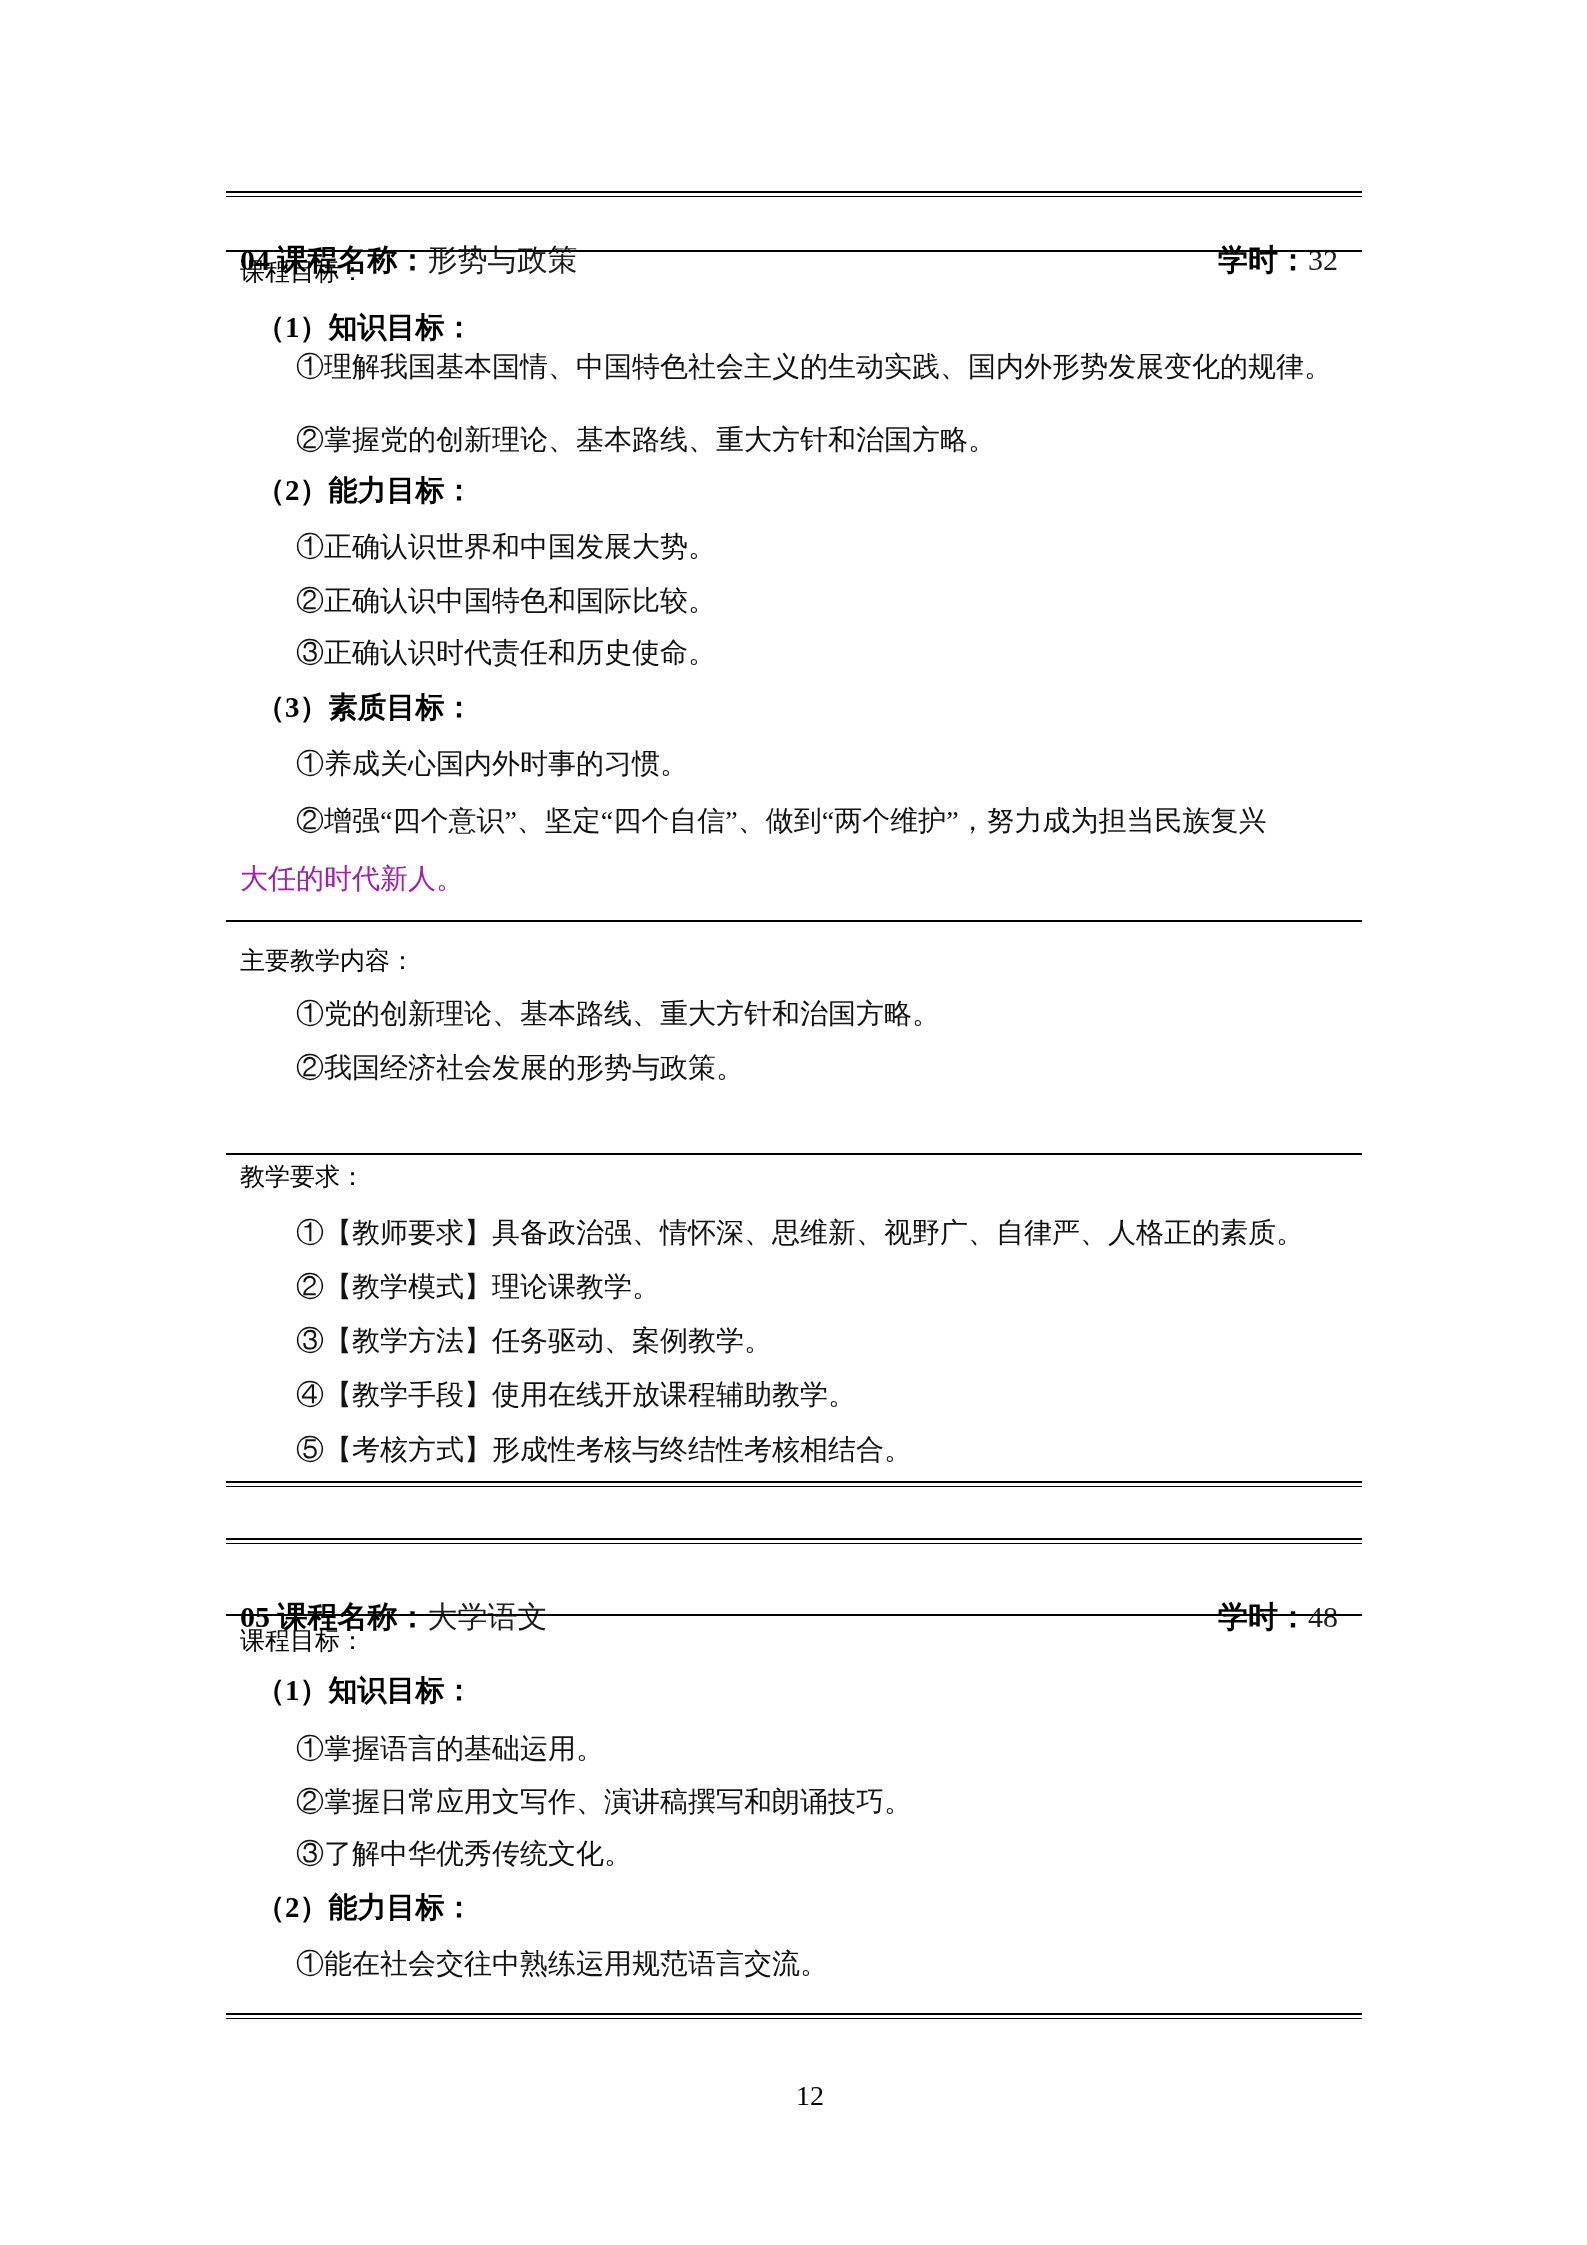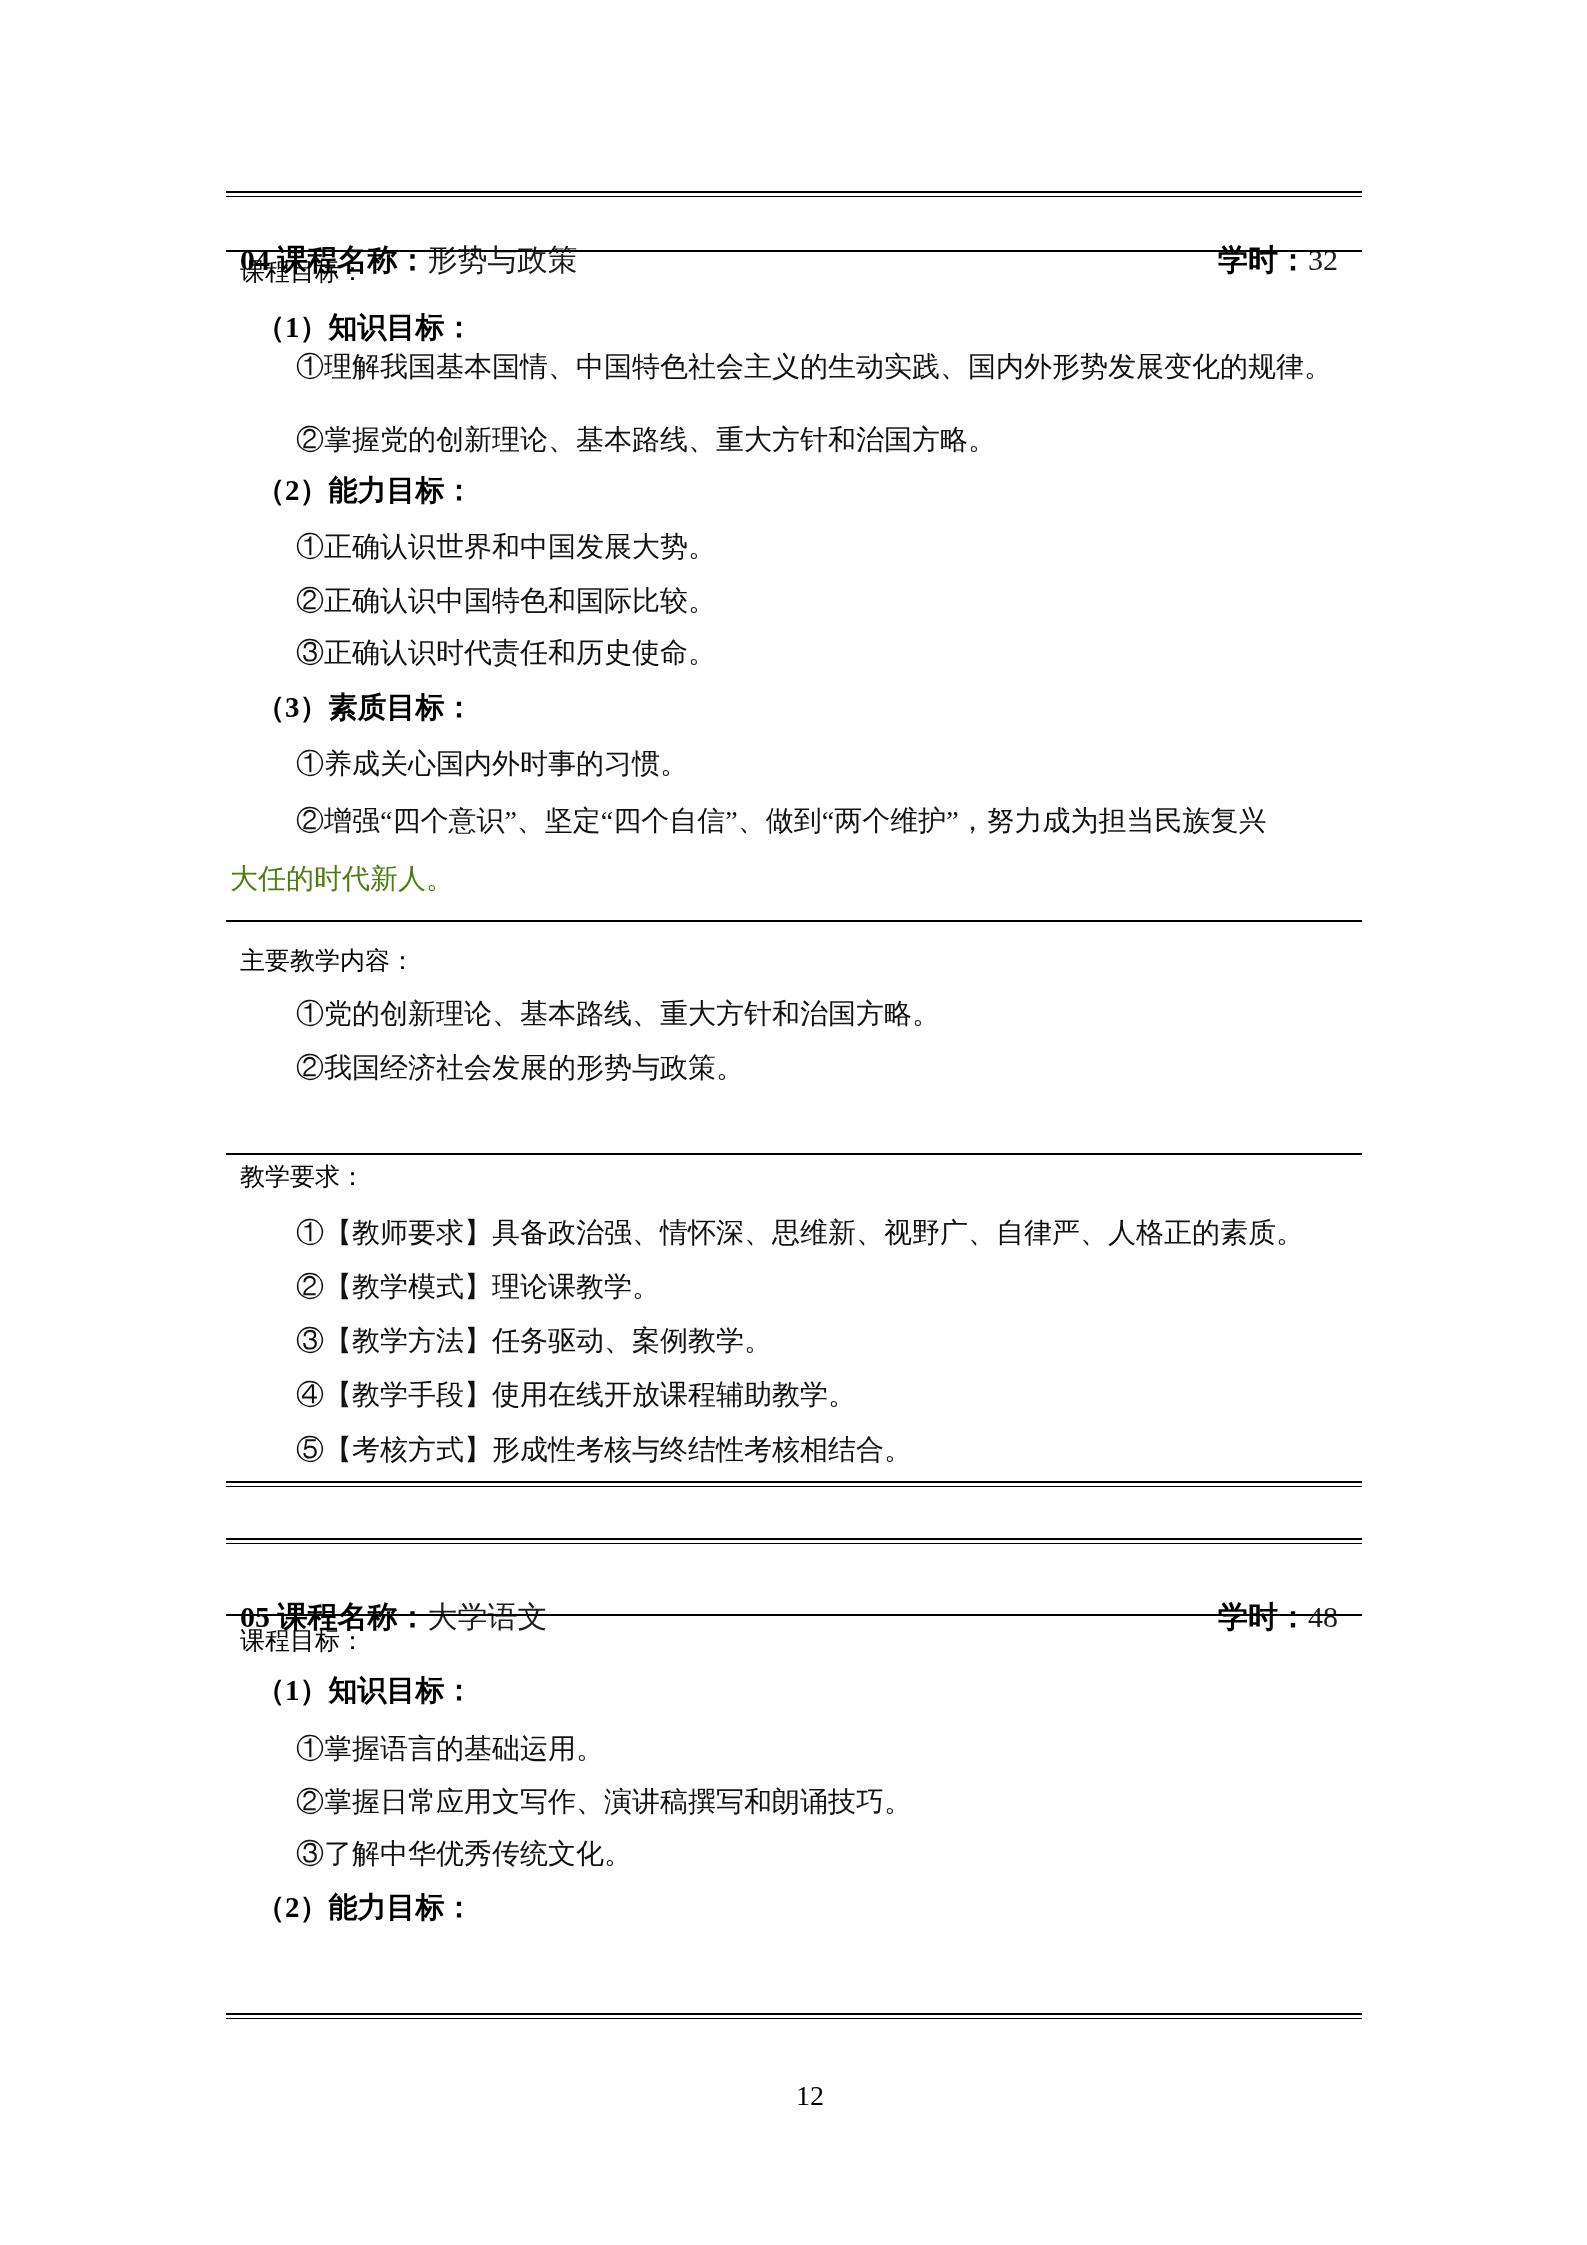--- a/index.html
+++ b/index.html
@@ -50,21 +50,21 @@
     font-size: 28px;
     line-height: 36px;
     letter-spacing: 0px;
   }
   .b { font-weight: bold; }
   .hdr { font-size: 30px; margin-top: 41px; }
   .hdr .val { font-weight: normal; color: #1c1c1c; }
   .sec  { left: 14px; font-size: 25px; font-weight: normal; }
   .sub  { left: 30px; font-size: 29px; font-weight: bold; }
   .item { left: 70px; color: #111; }
-  .cont { left: 4px;  color: #4d7c0f; text-align: right; }
+  .cont { left: 14px;  color: #a21caf; text-align: right; }
   .hours { left: auto; right: 24px; }
 
   .page-num {
     position: absolute;
     top: 2080px;
     left: 0;
     width: 1620px;
     text-align: center;
     font-size: 28px;
   }
@@ -131,17 +131,18 @@
   <div class="hr" style="top:76px"></div>
 
   <div class="line sec" style="top:85px">课程目标：</div>
 
   <div class="line sub" style="top:134px">（1）知识目标：</div>
   <div class="line item" style="top:193px">①掌握语言的基础运用。</div>
   <div class="line item" style="top:246px">②掌握日常应用文写作、演讲稿撰写和朗诵技巧。</div>
   <div class="line item" style="top:298px">③了解中华优秀传统文化。</div>
 
   <div class="line sub" style="top:351px">（2）能力目标：</div>
+  <div class="line item" style="top:408px">①能在社会交往中熟练运用规范语言交流。</div>
 
   <div class="dbl dbl-bottom"></div>
 </div>
 
 <div class="page-num">12</div>
 
 </body></html>

